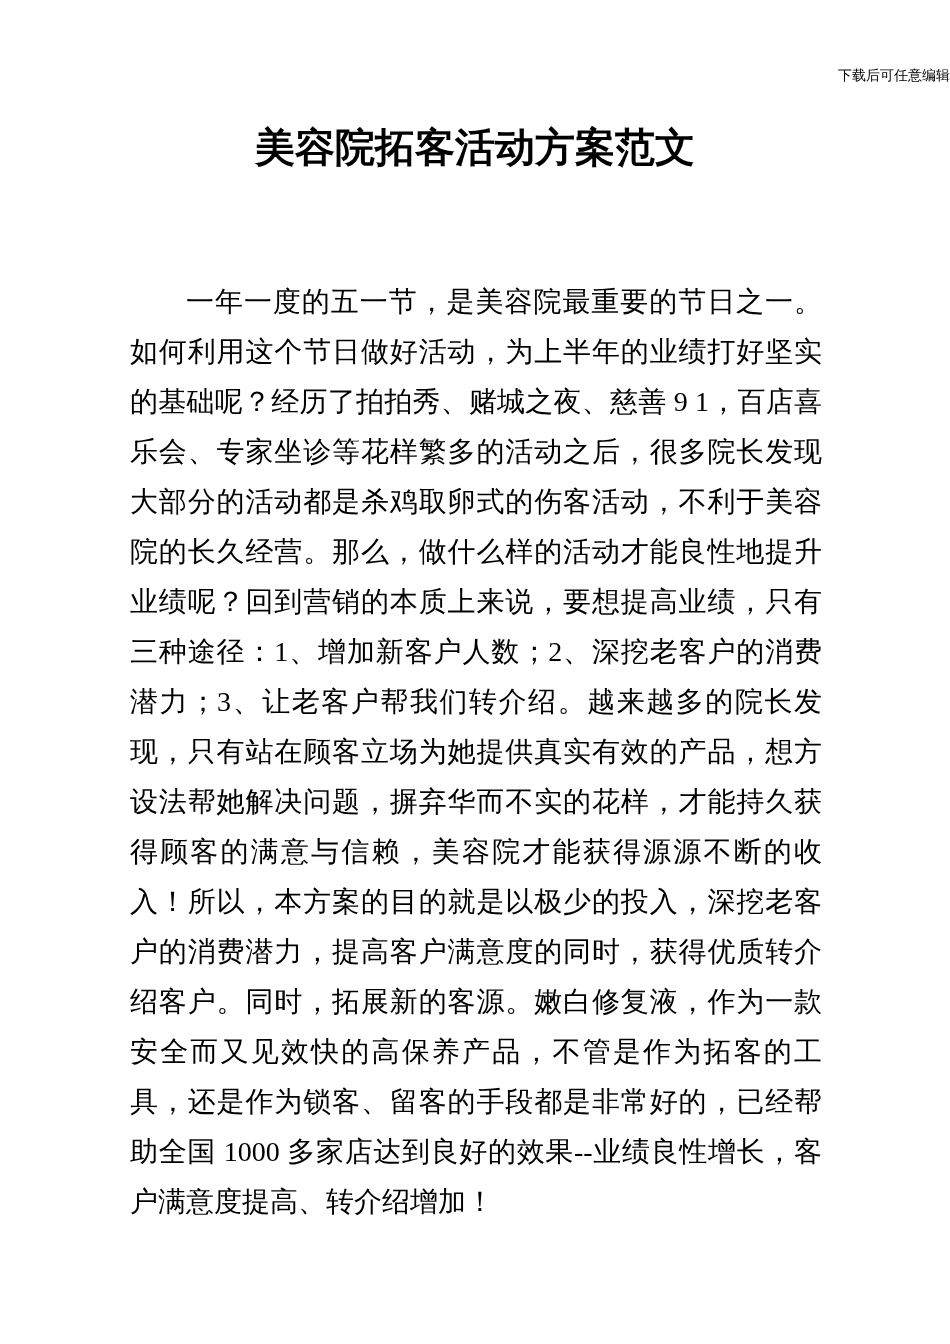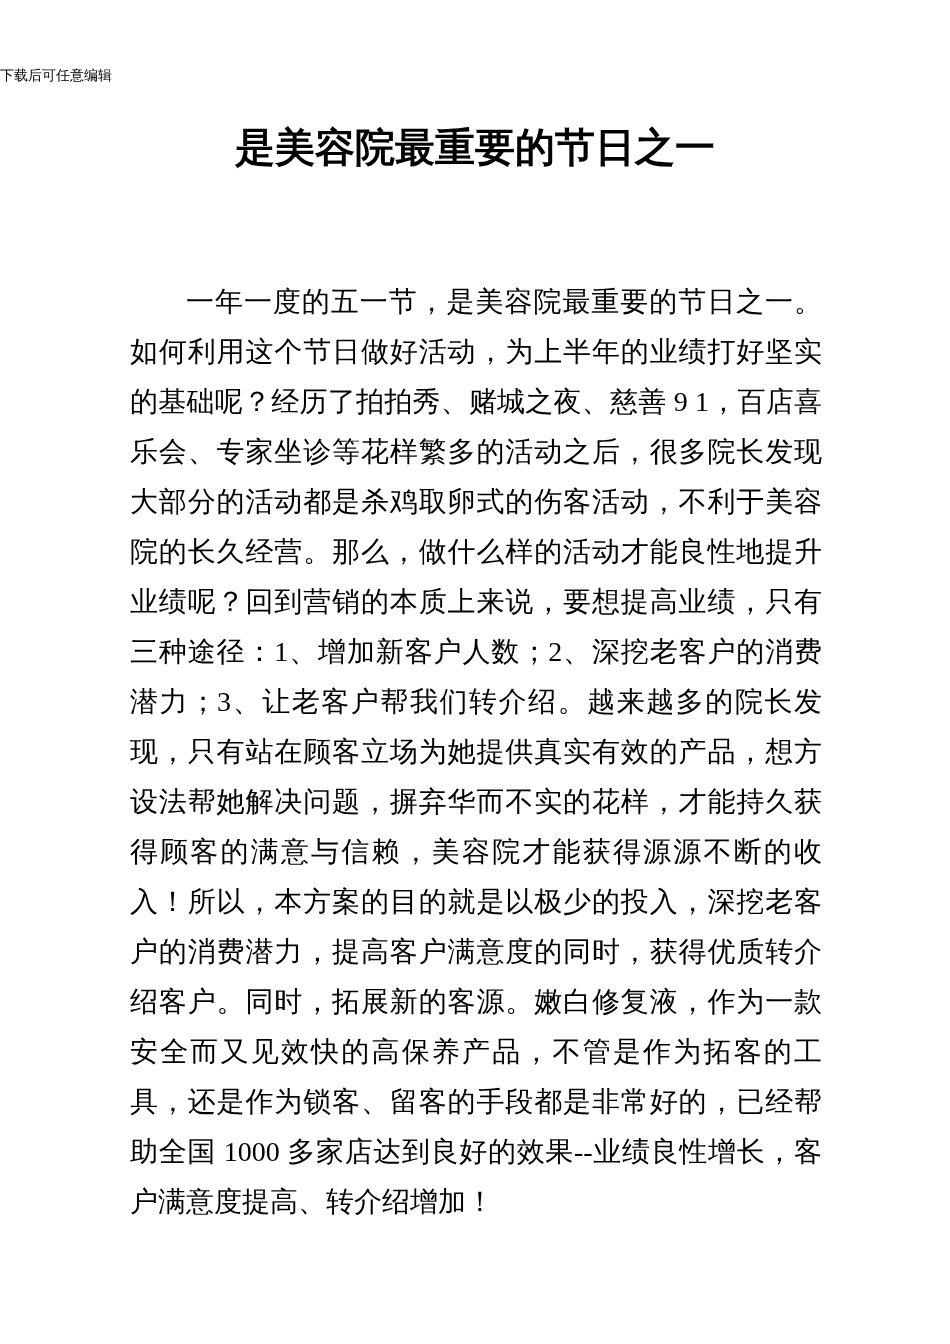--- a/index.html
+++ b/index.html
@@ -10,21 +10,21 @@
     height: 1344px;
     background: #ffffff;
     color: #000000;
     overflow: hidden;
   }
   .header-note {
     position: absolute;
     top: 66px;
     left: 0;
     width: 100%;
-    text-align: left;
+    text-align: right;
     font-family: "Liberation Serif", "DejaVu Serif", serif;
     font-size: 14px;
     line-height: 20px;
     color: #000000;
   }
   .doc-title {
     position: absolute;
     top: 120px;
     left: 0;
     width: 100%;
@@ -52,18 +52,18 @@
     text-indent: 2em;
     margin: 0;
   }
 </style>
 </head>
 <body>
 
 <div class="page">
   <div class="header-note">下载后可任意编辑</div>
 
-  <h1 class="doc-title">是美容院最重要的节日之一</h1>
+  <h1 class="doc-title">美容院拓客活动方案范文</h1>
 
   <div class="doc-body">
     <p>一年一度的五一节，是美容院最重要的节日之一。如何利用这个节日做好活动，为上半年的业绩打好坚实的基础呢？经历了拍拍秀、赌城之夜、慈善 9 1，百店喜乐会、专家坐诊等花样繁多的活动之后，很多院长发现大部分的活动都是杀鸡取卵式的伤客活动，不利于美容院的长久经营。那么，做什么样的活动才能良性地提升业绩呢？回到营销的本质上来说，要想提高业绩，只有三种途径：1、增加新客户人数；2、深挖老客户的消费潜力；3、让老客户帮我们转介绍。越来越多的院长发现，只有站在顾客立场为她提供真实有效的产品，想方设法帮她解决问题，摒弃华而不实的花样，才能持久获得顾客的满意与信赖，美容院才能获得源源不断的收入！所以，本方案的目的就是以极少的投入，深挖老客户的消费潜力，提高客户满意度的同时，获得优质转介绍客户。同时，拓展新的客源。嫩白修复液，作为一款安全而又见效快的高保养产品，不管是作为拓客的工具，还是作为锁客、留客的手段都是非常好的，已经帮助全国 1000 多家店达到良好的效果--业绩良性增长，客户满意度提高、转介绍增加！</p>
   </div>
 </div>
 
 </body></html>

